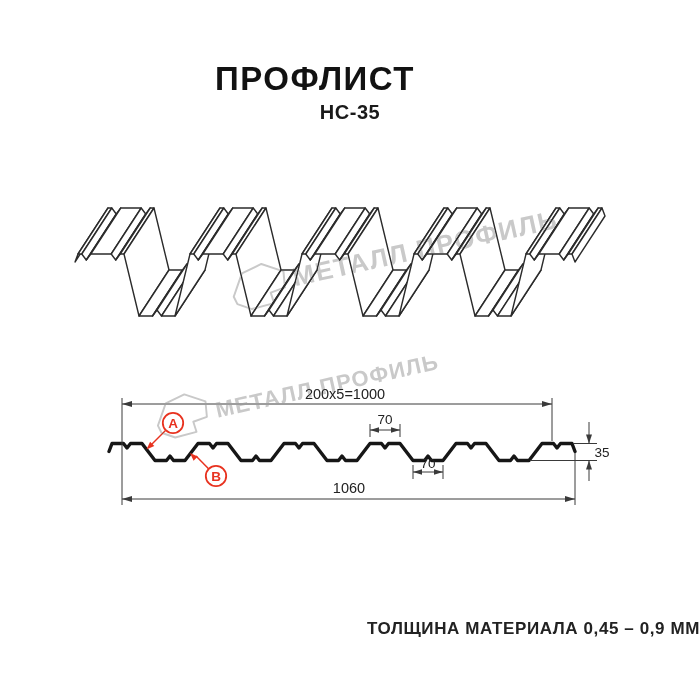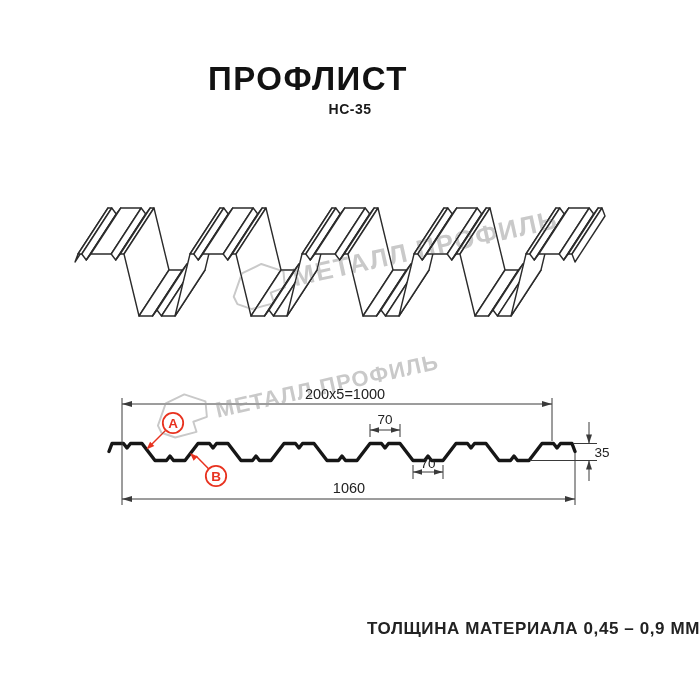--- a/index.html
+++ b/index.html
@@ -1,21 +1,21 @@
 <!DOCTYPE html>
 <html style="--c-bg: #ffffff; --c-dim: #3a3a3a; --c-marker: #e8321f; --c-wm: #c9c9c9;"><head>
 <meta charset="utf-8">
 <style>
   html,body{margin:0;padding:0;background:#fff;}
   .page{position:relative;width:700px;height:700px;background:var(--c-bg,#fff);overflow:hidden;
         font-family:"Liberation Sans",sans-serif;}
   .title{position:absolute;top:60px;left:0;width:616px;text-align:center;
-         font-size:33px;font-weight:800;letter-spacing:1.5px;color:#121212;}
+         font-size:33px;font-weight:800;letter-spacing:1.5px;color:#121212;padding-left:7px;}
   .subtitle{position:absolute;top:101px;left:0;width:700px;text-align:center;
-         font-size:14px;font-weight:700;letter-spacing:.5px;color:#1a1a1a;}
+         font-size:20px;font-weight:700;letter-spacing:.5px;color:#1a1a1a;}
   .footer-note{position:absolute;top:619px;left:0;width:700px;text-align:right;
          font-size:17px;font-weight:600;letter-spacing:.6px;color:#222;}
   svg.drawing{position:absolute;left:0;top:0;}
   .wm{position:absolute;display:flex;align-items:flex-start;white-space:nowrap;
       mix-blend-mode:darken;pointer-events:none;transform-origin:0 0;color:var(--c-wm,#c9c9c9);}
   .wm .wm-text{font-weight:700;line-height:1;}
   .wm1{left:224px;top:262px;transform:rotate(-12.5deg);}
   .wm1 .wm-logo{width:58px;height:46px;margin-top:8px;}
   .wm1 .wm-text{font-size:26px;letter-spacing:1.5px;margin-left:6px;margin-top:17px;}
   .wm2{left:150px;top:400px;transform:rotate(-12.5deg);}

